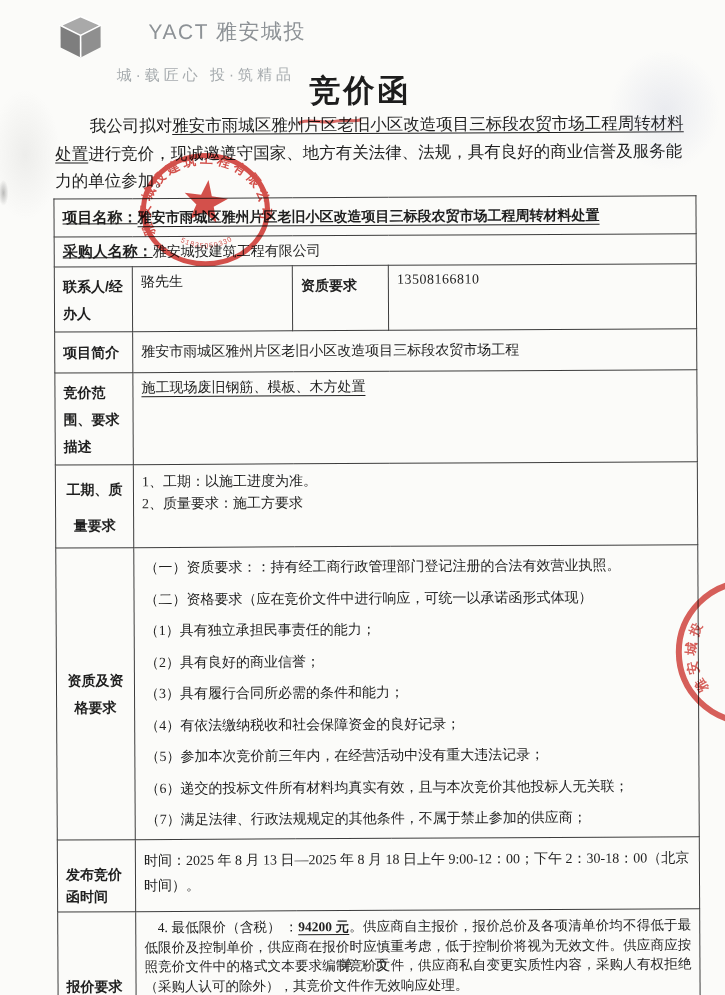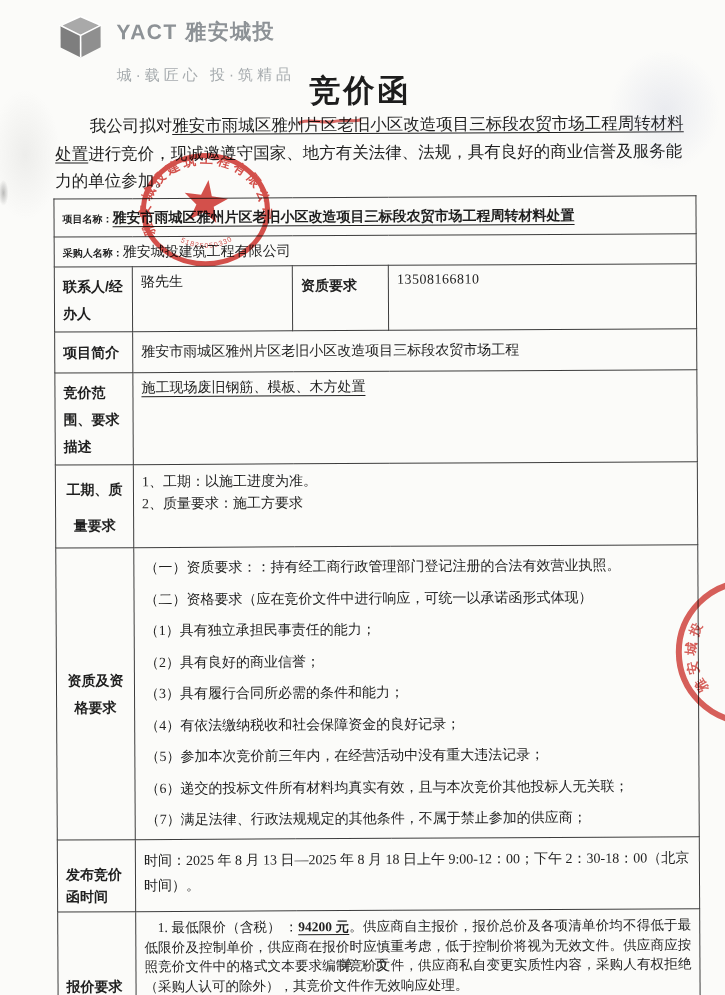--- a/index.html
+++ b/index.html
@@ -7,37 +7,37 @@
     width:725px;height:995px;position:relative;overflow:hidden;
     background:#fbfbf9;
     font-family:"Liberation Serif","DejaVu Serif",serif;
     color:#222;
   }
   #doc{position:absolute;inset:0;transform:rotate(-0.3deg);transform-origin:50% 50%;}
 
   
   .logo{position:absolute;left:57px;top:9px;display:flex;align-items:flex-start;}
   .logo-text{margin-left:10px;padding-top:8px;font-family:"Liberation Sans","DejaVu Sans",sans-serif;}
-  .brand{font-size:21px;font-weight:bold;color:#8d9296;letter-spacing:1.5px;}
+  .brand{font-size:21px;font-weight:normal;color:#8d9296;letter-spacing:1.5px;margin-left:32px;}
   .tagline{margin-top:20px;font-size:15px;color:#a6abae;letter-spacing:4px;}
 
   
   .title{position:absolute;left:0;top:70px;width:100%;text-align:center;
          font-size:31px;font-weight:bold;letter-spacing:3px;color:#1d1d1d;}
   .intro{position:absolute;left:57px;top:111px;width:630px;
          font-size:16.5px;line-height:27.5px;text-indent:2.1em;color:#1f1f1f;}
   .intro u{text-underline-offset:3px;}
 
   
   table.main{position:absolute;left:55px;top:197px;width:643px;border-collapse:collapse;table-layout:fixed;}
   table.main td{border:1.3px solid #3d3d3d;padding:4px 8px;vertical-align:middle;
                 font-size:14px;color:#1f1f1f;overflow:hidden;}
   td.lblcell{font-family:"Liberation Sans","DejaVu Sans",sans-serif;font-weight:bold;
              font-size:13.5px;padding:4px 5px;word-break:break-all;line-height:27px;}
-  .lbl-inline{font-family:"Liberation Sans","DejaVu Sans",sans-serif;font-weight:bold;font-size:10px;}
+  .lbl-inline{font-family:"Liberation Sans","DejaVu Sans",sans-serif;font-weight:bold;font-size:15px;text-decoration:underline;}
   .center2{text-align:center;}
   tr.r1{height:38px;} tr.r2{height:30px;} tr.r3{height:57px;} tr.r4{height:41px;}
   tr.r5{height:58px;} tr.r6{height:50px;} tr.r7{height:288px;} tr.r8{height:58px;} tr.r9{height:122px;}
   tr.r3 td,tr.r5 td,tr.r6 td,tr.r9 td{vertical-align:top;padding-top:6px;}
   .proj-val{font-weight:bold;text-underline-offset:4px;}
   .scope-val{text-underline-offset:4px;}
   .qual-item{margin:0 0 12.5px 0;line-height:19px;}
   .qual-item:last-child{margin-bottom:0;}
   .sched-line{line-height:22px;}
   .pubtime{font-size:14.2px;line-height:25px;}
@@ -135,21 +135,21 @@
         <div class="qual-item">（7）满足法律、行政法规规定的其他条件，不属于禁止参加的供应商；</div>
       </td>
     </tr>
     <tr class="r8">
       <td class="lblcell" style="line-height:22px;vertical-align:top;padding-top:23px;">发布竞价函时间</td>
       <td colspan="3" class="pubtime" style="vertical-align:top;padding-top:8px;">时间：2025 年 8 月 13 日—2025 年 8 月 18 日上午 9:00-12：00；下午 2：30-18：00（北京时间）。</td>
     </tr>
     <tr class="r9">
       <td class="lblcell" style="vertical-align:middle;">报价要求</td>
       <td colspan="3">
-        <p class="quote-p"><span>1. 最低限价（含税） ：</span><u class="price-u">94200  元</u><span>。供应商自主报价，报价总价及各项清单价均不得低于最低限价及控制单价，供应商在报价时应慎重考虑，低于控制价将视为无效文件。供应商应按照竞价文件中的格式文本要求编制竞价文件，供应商私自变更实质性内容，采购人有权拒绝（采购人认可的除外），其竞价文件作无效响应处理。</span></p>
+        <p class="quote-p"><span>4. 最低限价（含税） ：</span><u class="price-u">94200  元</u><span>。供应商自主报价，报价总价及各项清单价均不得低于最低限价及控制单价，供应商在报价时应慎重考虑，低于控制价将视为无效文件。供应商应按照竞价文件中的格式文本要求编制竞价文件，供应商私自变更实质性内容，采购人有权拒绝（采购人认可的除外），其竞价文件作无效响应处理。</span></p>
         <p class="quote-p">2. 报价函（竞价书）组成：1、竞价响应函；2、报价函及清单；3、法定代表人身份证明或授权委托书；4、承诺函；5、上述报价函组成附件均须胶装成册后密封盖章，不得散页和未密封递交。（未按要求胶装密封的，采购人可以拒收竞价文件）。</p>
       </td>
     </tr>
   </tbody>
     </table>
 
   <div class="footer">第 1 页</div>
 
   <svg class="redmark" viewBox="0 0 64 16">
     <path d="M2,9 C14,5 26,11 38,8 C48,6 56,9 62,7" stroke="#cd3832" stroke-width="3" fill="none" stroke-linecap="round"></path>

